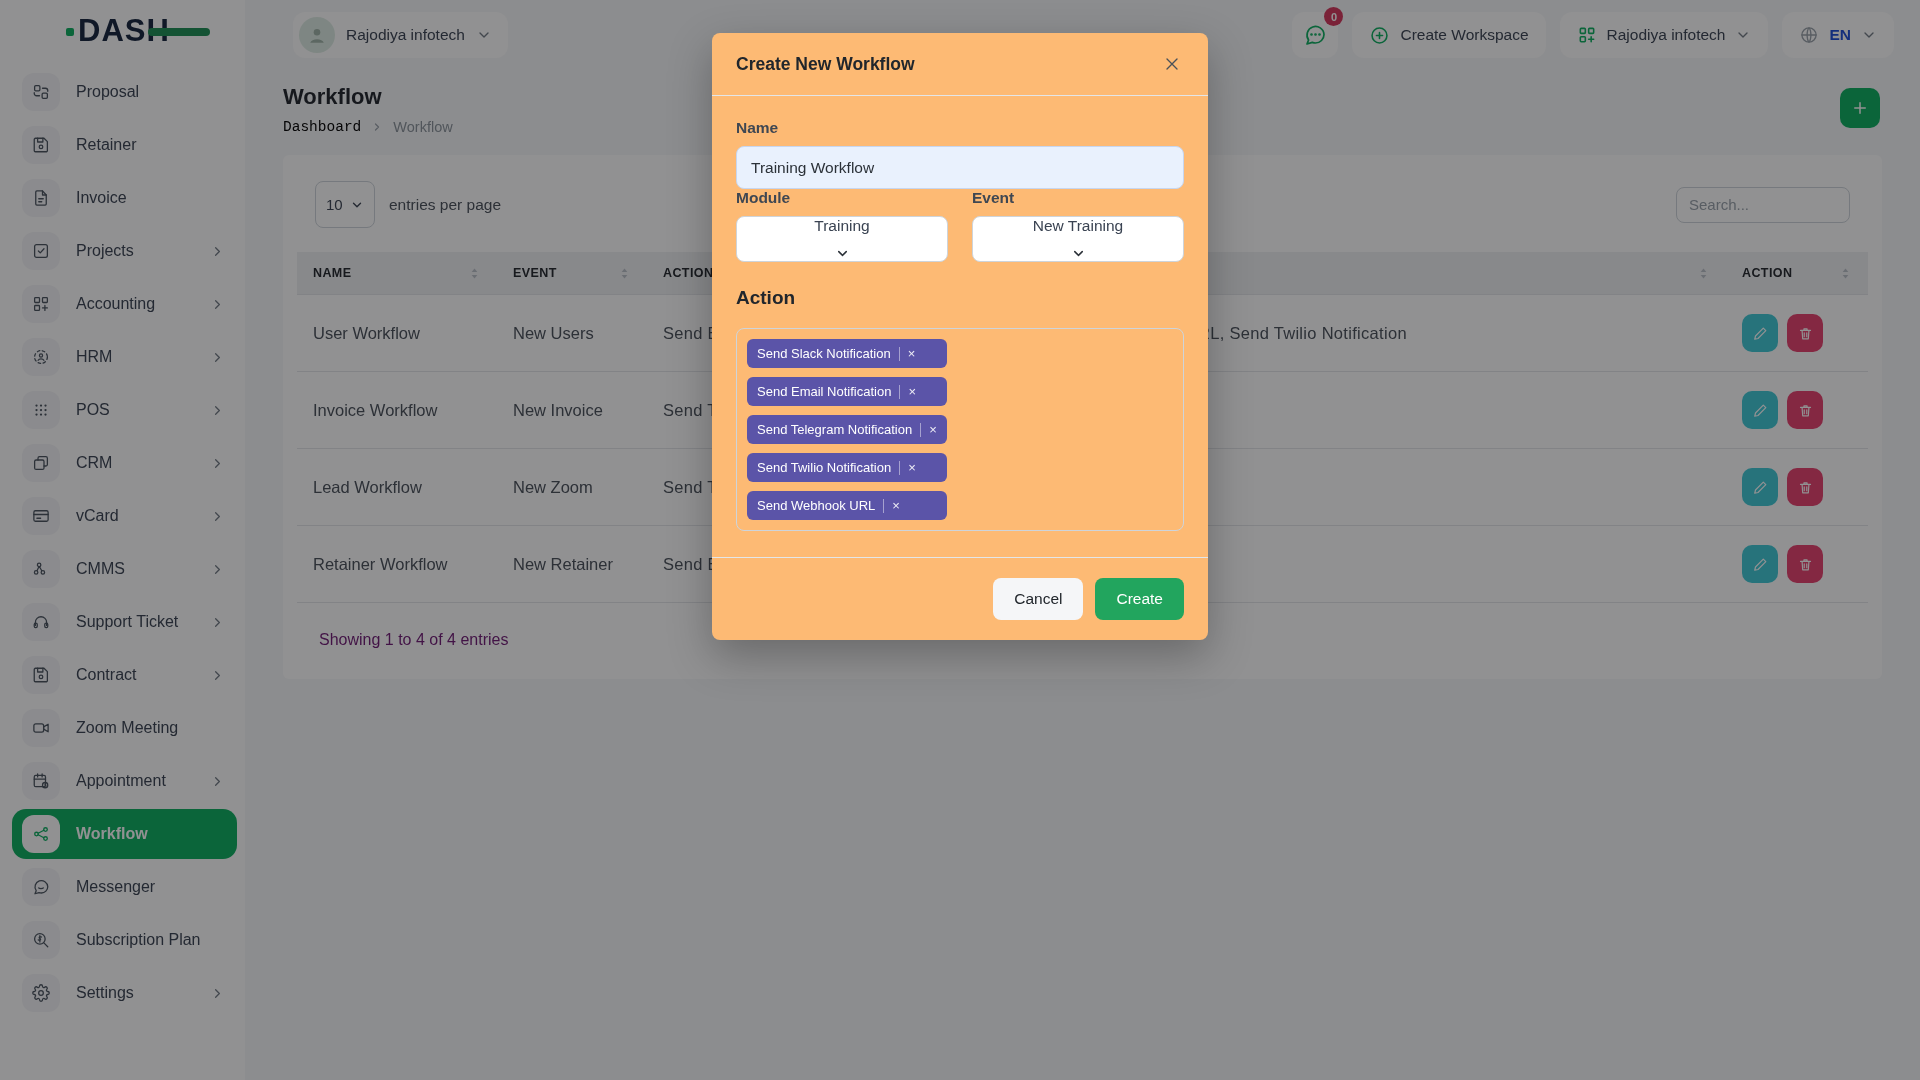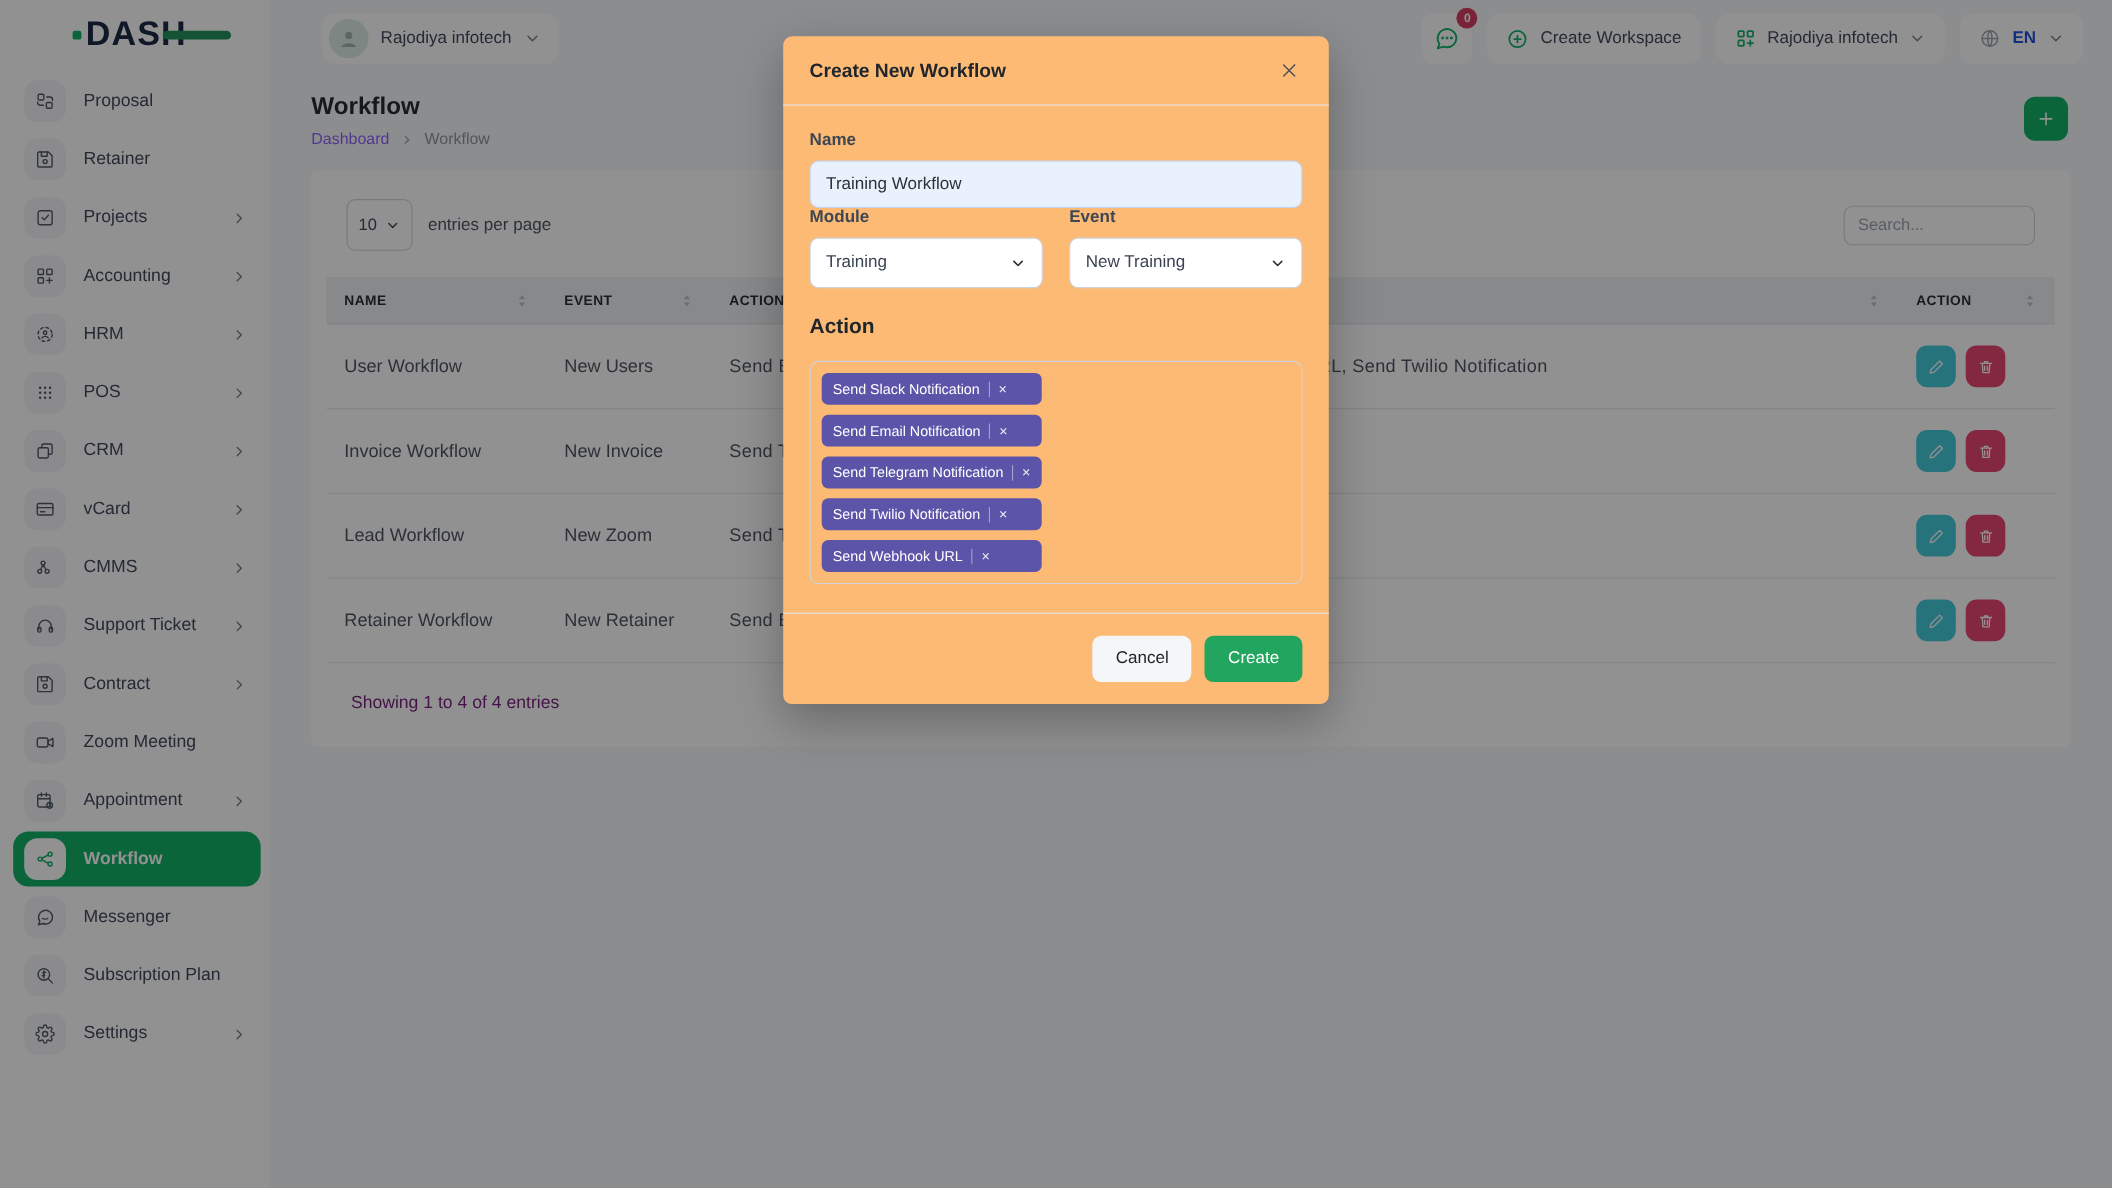--- a/index.html
+++ b/index.html
@@ -30,21 +30,21 @@
   .icon-btn{width:46px;height:46px;background:#fff;border-radius:12px;position:relative;display:flex;align-items:center;justify-content:center;cursor:pointer;}
   .badge{position:absolute;top:-5px;right:-5px;min-width:19px;height:19px;padding:0 3px;border-radius:10px;background:#d6365c;color:#fff;font-size:11px;font-weight:700;display:flex;align-items:center;justify-content:center;box-sizing:border-box;}
   .pill-btn{display:flex;align-items:center;gap:10px;background:#fff;border-radius:12px;height:46px;padding:0 17px;font-size:15.5px;color:#3a4352;cursor:pointer;}
   .lang-code{color:#1d4ed8;font-weight:700;}
 
   
   .content{position:absolute;left:245px;top:70px;right:0;}
   .page-head{padding:14px 38px 8px;position:relative;}
   .page-title{margin:0;font-size:22px;font-weight:700;color:#1f242b;}
   .breadcrumb{margin-top:9px;display:flex;align-items:center;gap:10px;font-size:14.5px;}
-  .bc-home{color:#8b5cf6;cursor:pointer;}
+  .bc-home{color:#000000;cursor:pointer;font-family:Liberation Mono, monospace;}
   .bc-cur{color:#8a939b;}
   .add-btn{position:absolute;right:40px;top:18px;width:40px;height:40px;border-radius:10px;background:#0caf60;display:flex;align-items:center;justify-content:center;cursor:pointer;border:none;}
 
   .card{margin:12px 38px;background:#fff;border-radius:6px;padding:26px 14px 30px;box-sizing:border-box;min-height:452px;}
   .controls{display:flex;align-items:center;margin:0 18px;}
   .page-size{width:60px;height:47px;border:1px solid #ced4da;border-radius:8px;display:flex;align-items:center;justify-content:space-between;padding:0 10px;font-size:15px;color:#3a4352;cursor:pointer;box-sizing:border-box;background:#fff;}
   .entries-label{margin-left:14px;font-size:15.5px;color:#49505a;}
   .search{margin-left:auto;width:174px;height:36px;border:1px solid #ced4da;border-radius:8px;padding:0 12px;font-size:15px;color:#49505a;box-sizing:border-box;background:#fff;outline:none;font-family:inherit;}
   .search::placeholder{color:#98a1aa;}
 
@@ -65,21 +65,21 @@
   .backdrop{position:absolute;inset:0;background:rgba(10,12,14,.45);z-index:5;}
   .modal{position:absolute;left:712px;top:33px;width:496px;background:#fdba74;border-radius:8px;z-index:10;box-shadow:0 16px 44px rgba(0,0,0,.28);box-sizing:border-box;}
   .modal-head{display:flex;align-items:center;justify-content:space-between;padding:19px 24px;border-bottom:1px solid #e3e6e9;}
   .modal-title{font-size:17.5px;font-weight:700;color:#21262c;}
   .modal-close{background:none;border:none;padding:2px;cursor:pointer;display:flex;}
   .modal-body{padding:23px 24px 0;}
   .field-label{font-size:15.5px;font-weight:600;color:#3f4752;margin-bottom:9px;}
   .name-input{width:100%;height:43px;background:#e9f1fd;border:1px solid #c7d6ef;border-radius:8px;padding:0 14px;font-size:15.5px;color:#2b3138;box-sizing:border-box;font-family:inherit;outline:none;}
   .section-h{font-size:19px;font-weight:700;color:#21262c;margin:25px 0 19px;}
   .grid2{display:grid;grid-template-columns:1fr 1fr;gap:24px;}
-  .select{height:44px;border:1px solid #ced4da;border-radius:8px;display:flex;align-items:center;justify-content:space-between;padding:0 14px;font-size:15.5px;color:#3a4352;background:#fff;cursor:pointer;}
+  .select{height:44px;border:1px solid #ced4da;border-radius:8px;display:flex;align-items:center;justify-content:space-between;padding:0 14px;font-size:15.5px;color:#3a4352;background:#fff;cursor:pointer;flex-direction:column;}
   .action-box{border:1px solid #ced4da;border-radius:8px;padding:10px;display:flex;flex-wrap:wrap;gap:9px 8px;min-height:86px;align-content:flex-start;margin-bottom:26px;flex-direction:column;}
   .tag{display:flex;align-items:center;background:#5b54a8;color:#fff;border-radius:6px;padding:7px 10px;font-size:13px;gap:8px;}
   .tag-sep{width:1px;height:14px;background:rgba(255,255,255,.45);}
   .tag-x{font-size:13px;opacity:.9;cursor:pointer;line-height:1;}
   .modal-foot{display:flex;justify-content:flex-end;gap:12px;padding:20px 24px;border-top:1px solid #e3e6e9;}
   .btn{border:none;border-radius:8px;font-size:15.5px;font-family:inherit;cursor:pointer;padding:12px 21px;}
   .btn-cancel{background:#f5f6f8;color:#21262c;}
   .btn-create{background:#22a55e;color:#fff;}
 
   svg{display:block;}
@@ -112,20 +112,30 @@
         <span class="nav-icon">
             <svg width="18" height="18" viewBox="0 0 24 24" fill="none" stroke="#49525e" stroke-width="1.7" stroke-linecap="round" stroke-linejoin="round">
               <path d="M19.5 21h-15A1.5 1.5 0 0 1 3 19.5v-15A1.5 1.5 0 0 1 4.5 3H16l4.5 4.5v12a1.5 1.5 0 0 1-1.5 1.5z"></path>
               <path d="M7.5 3v5h7V3"></path>
               <circle cx="12" cy="14.5" r="2.4"></circle>
             </svg>
           </span>
         <span class="nav-label">Retainer</span>
       </div>
 
+      <div class="nav-item">
+        <span class="nav-icon">
+            <svg width="18" height="18" viewBox="0 0 24 24" fill="none" stroke="#49525e" stroke-width="1.7" stroke-linecap="round" stroke-linejoin="round">
+              <path d="M14 2.5H6.5A1.5 1.5 0 0 0 5 4v16a1.5 1.5 0 0 0 1.5 1.5h11A1.5 1.5 0 0 0 19 20V8z"></path>
+              <path d="M14 2.5V8h5"></path>
+              <path d="M9 13h6M9 17h4"></path>
+            </svg>
+          </span>
+        <span class="nav-label">Invoice</span>
+      </div>
 
       <div class="nav-item">
         <span class="nav-icon">
             <svg width="18" height="18" viewBox="0 0 24 24" fill="none" stroke="#49525e" stroke-width="1.7" stroke-linecap="round" stroke-linejoin="round">
               <rect x="3.5" y="3.5" width="17" height="17" rx="2.5"></rect>
               <path d="M8.5 12l2.5 2.5 5-5.5"></path>
             </svg>
           </span>
         <span class="nav-label">Projects</span>
         <span class="nav-chev">

